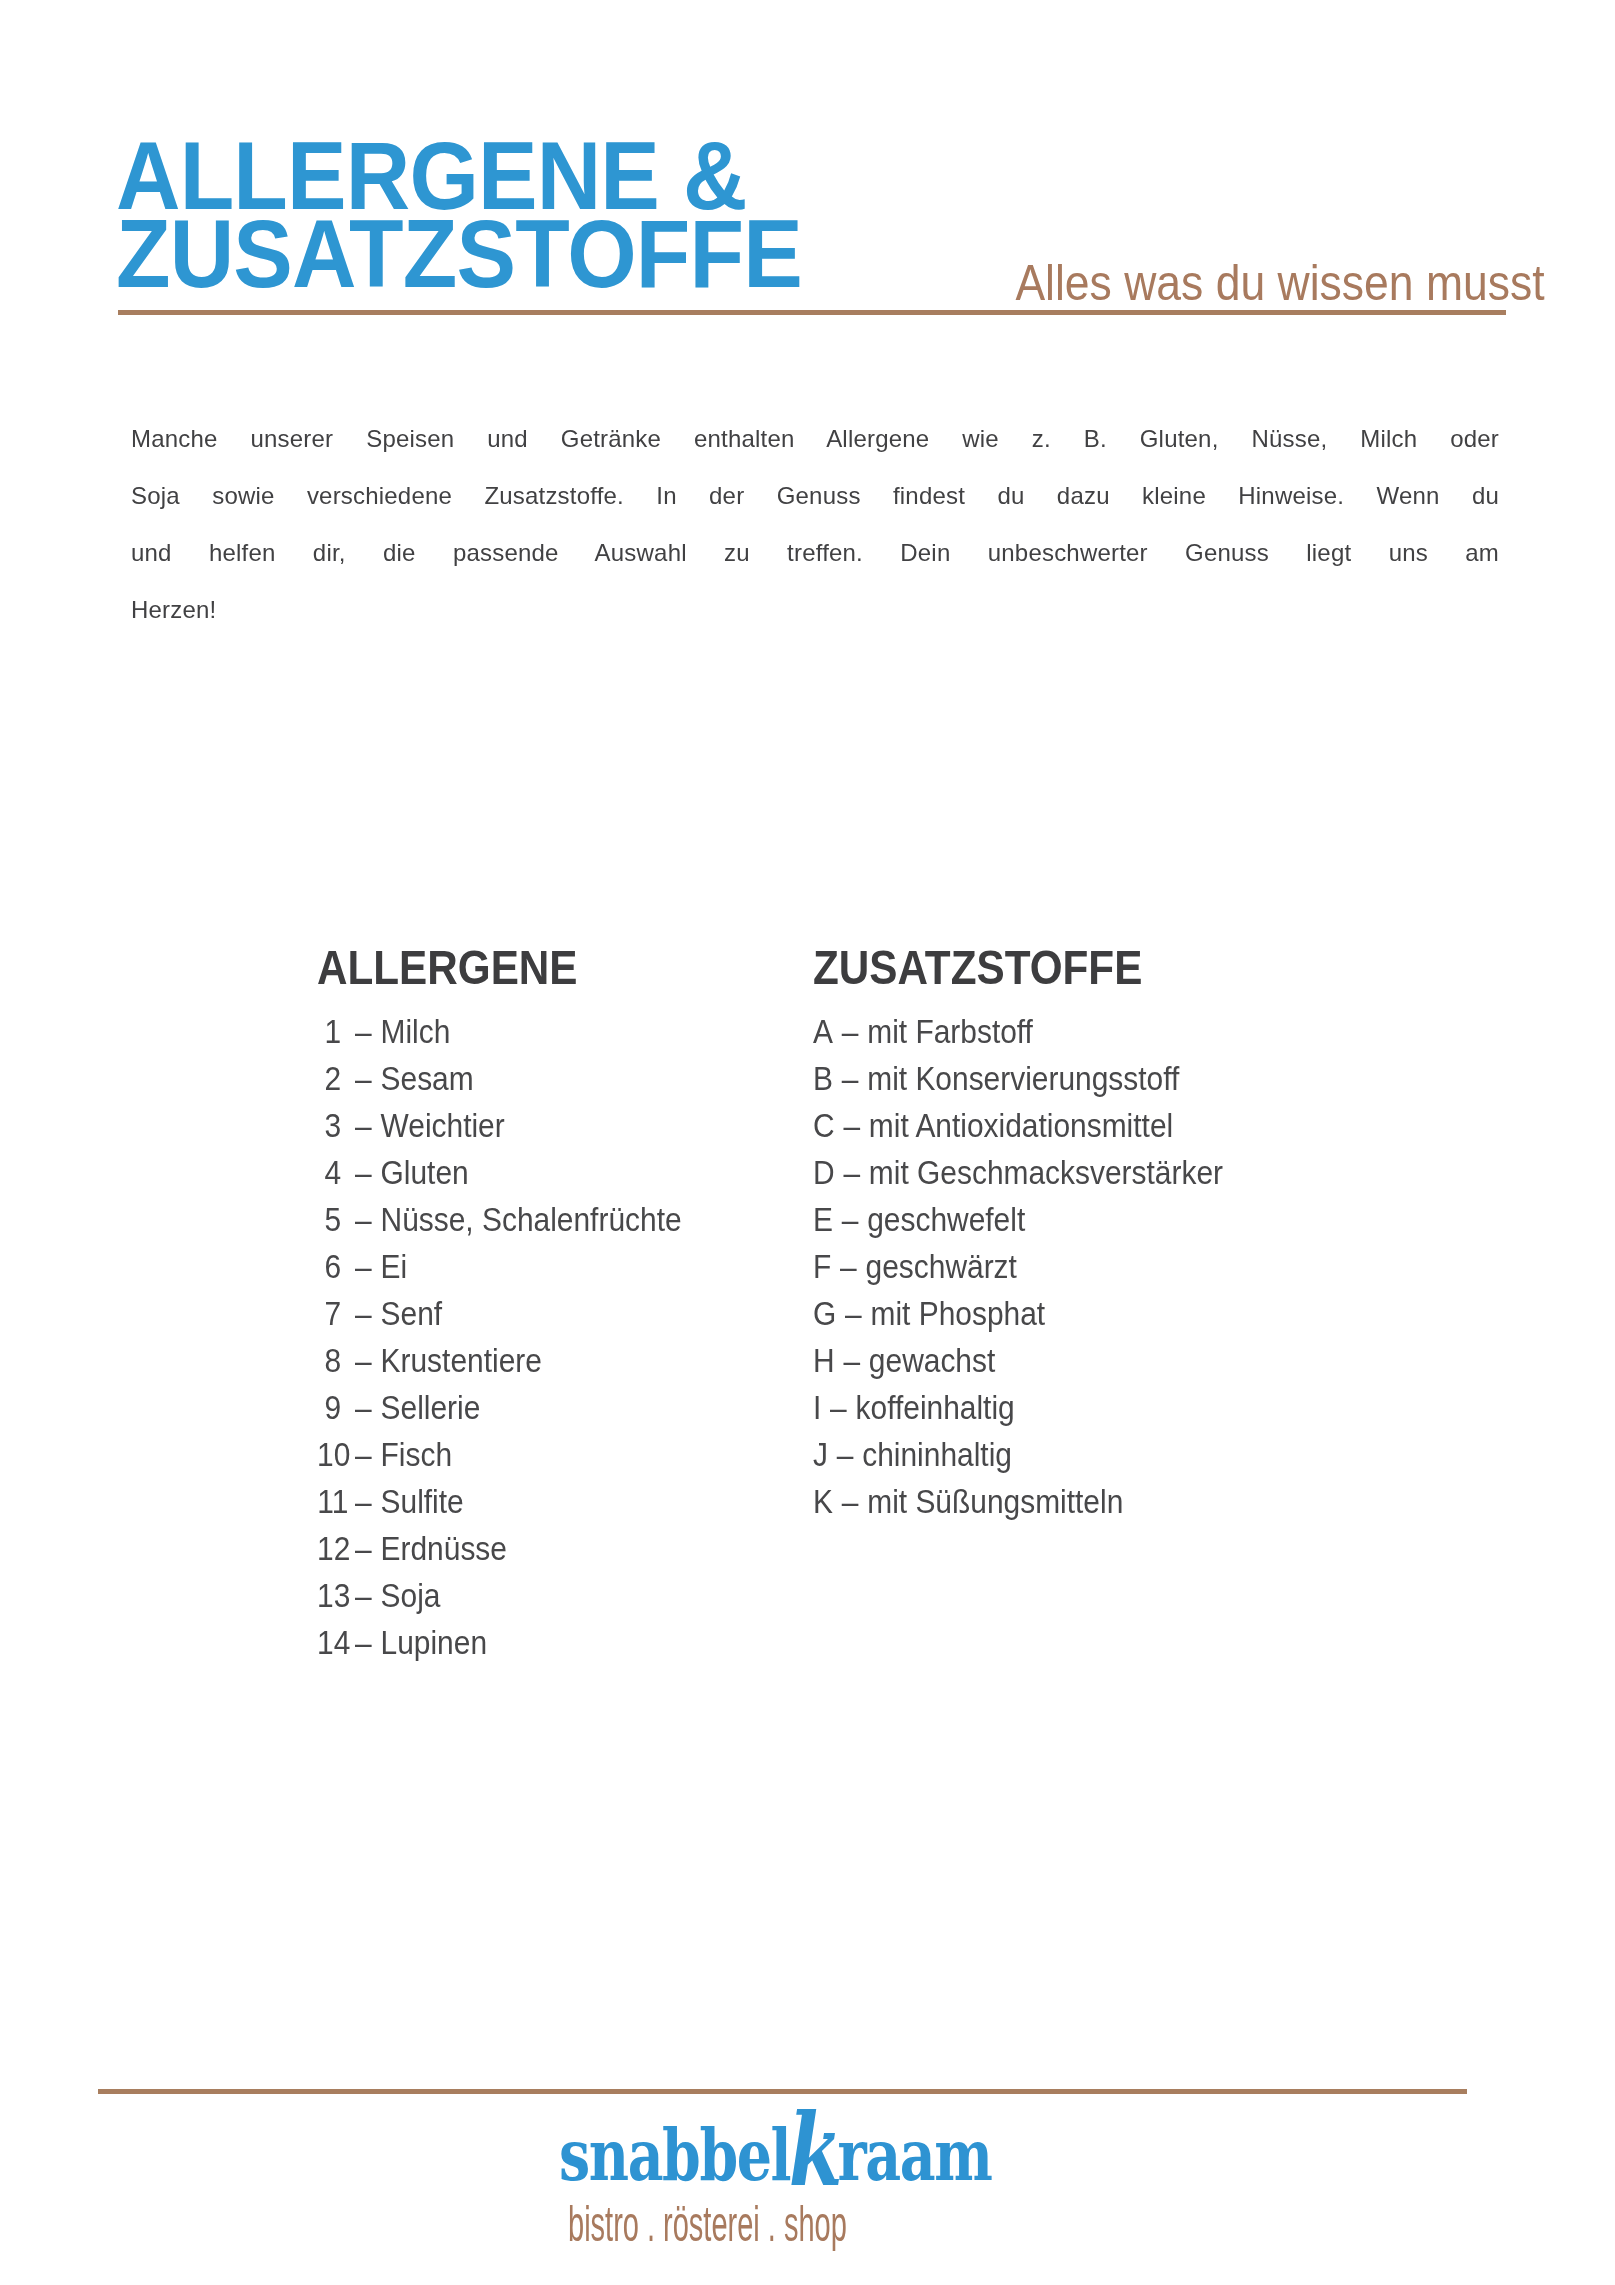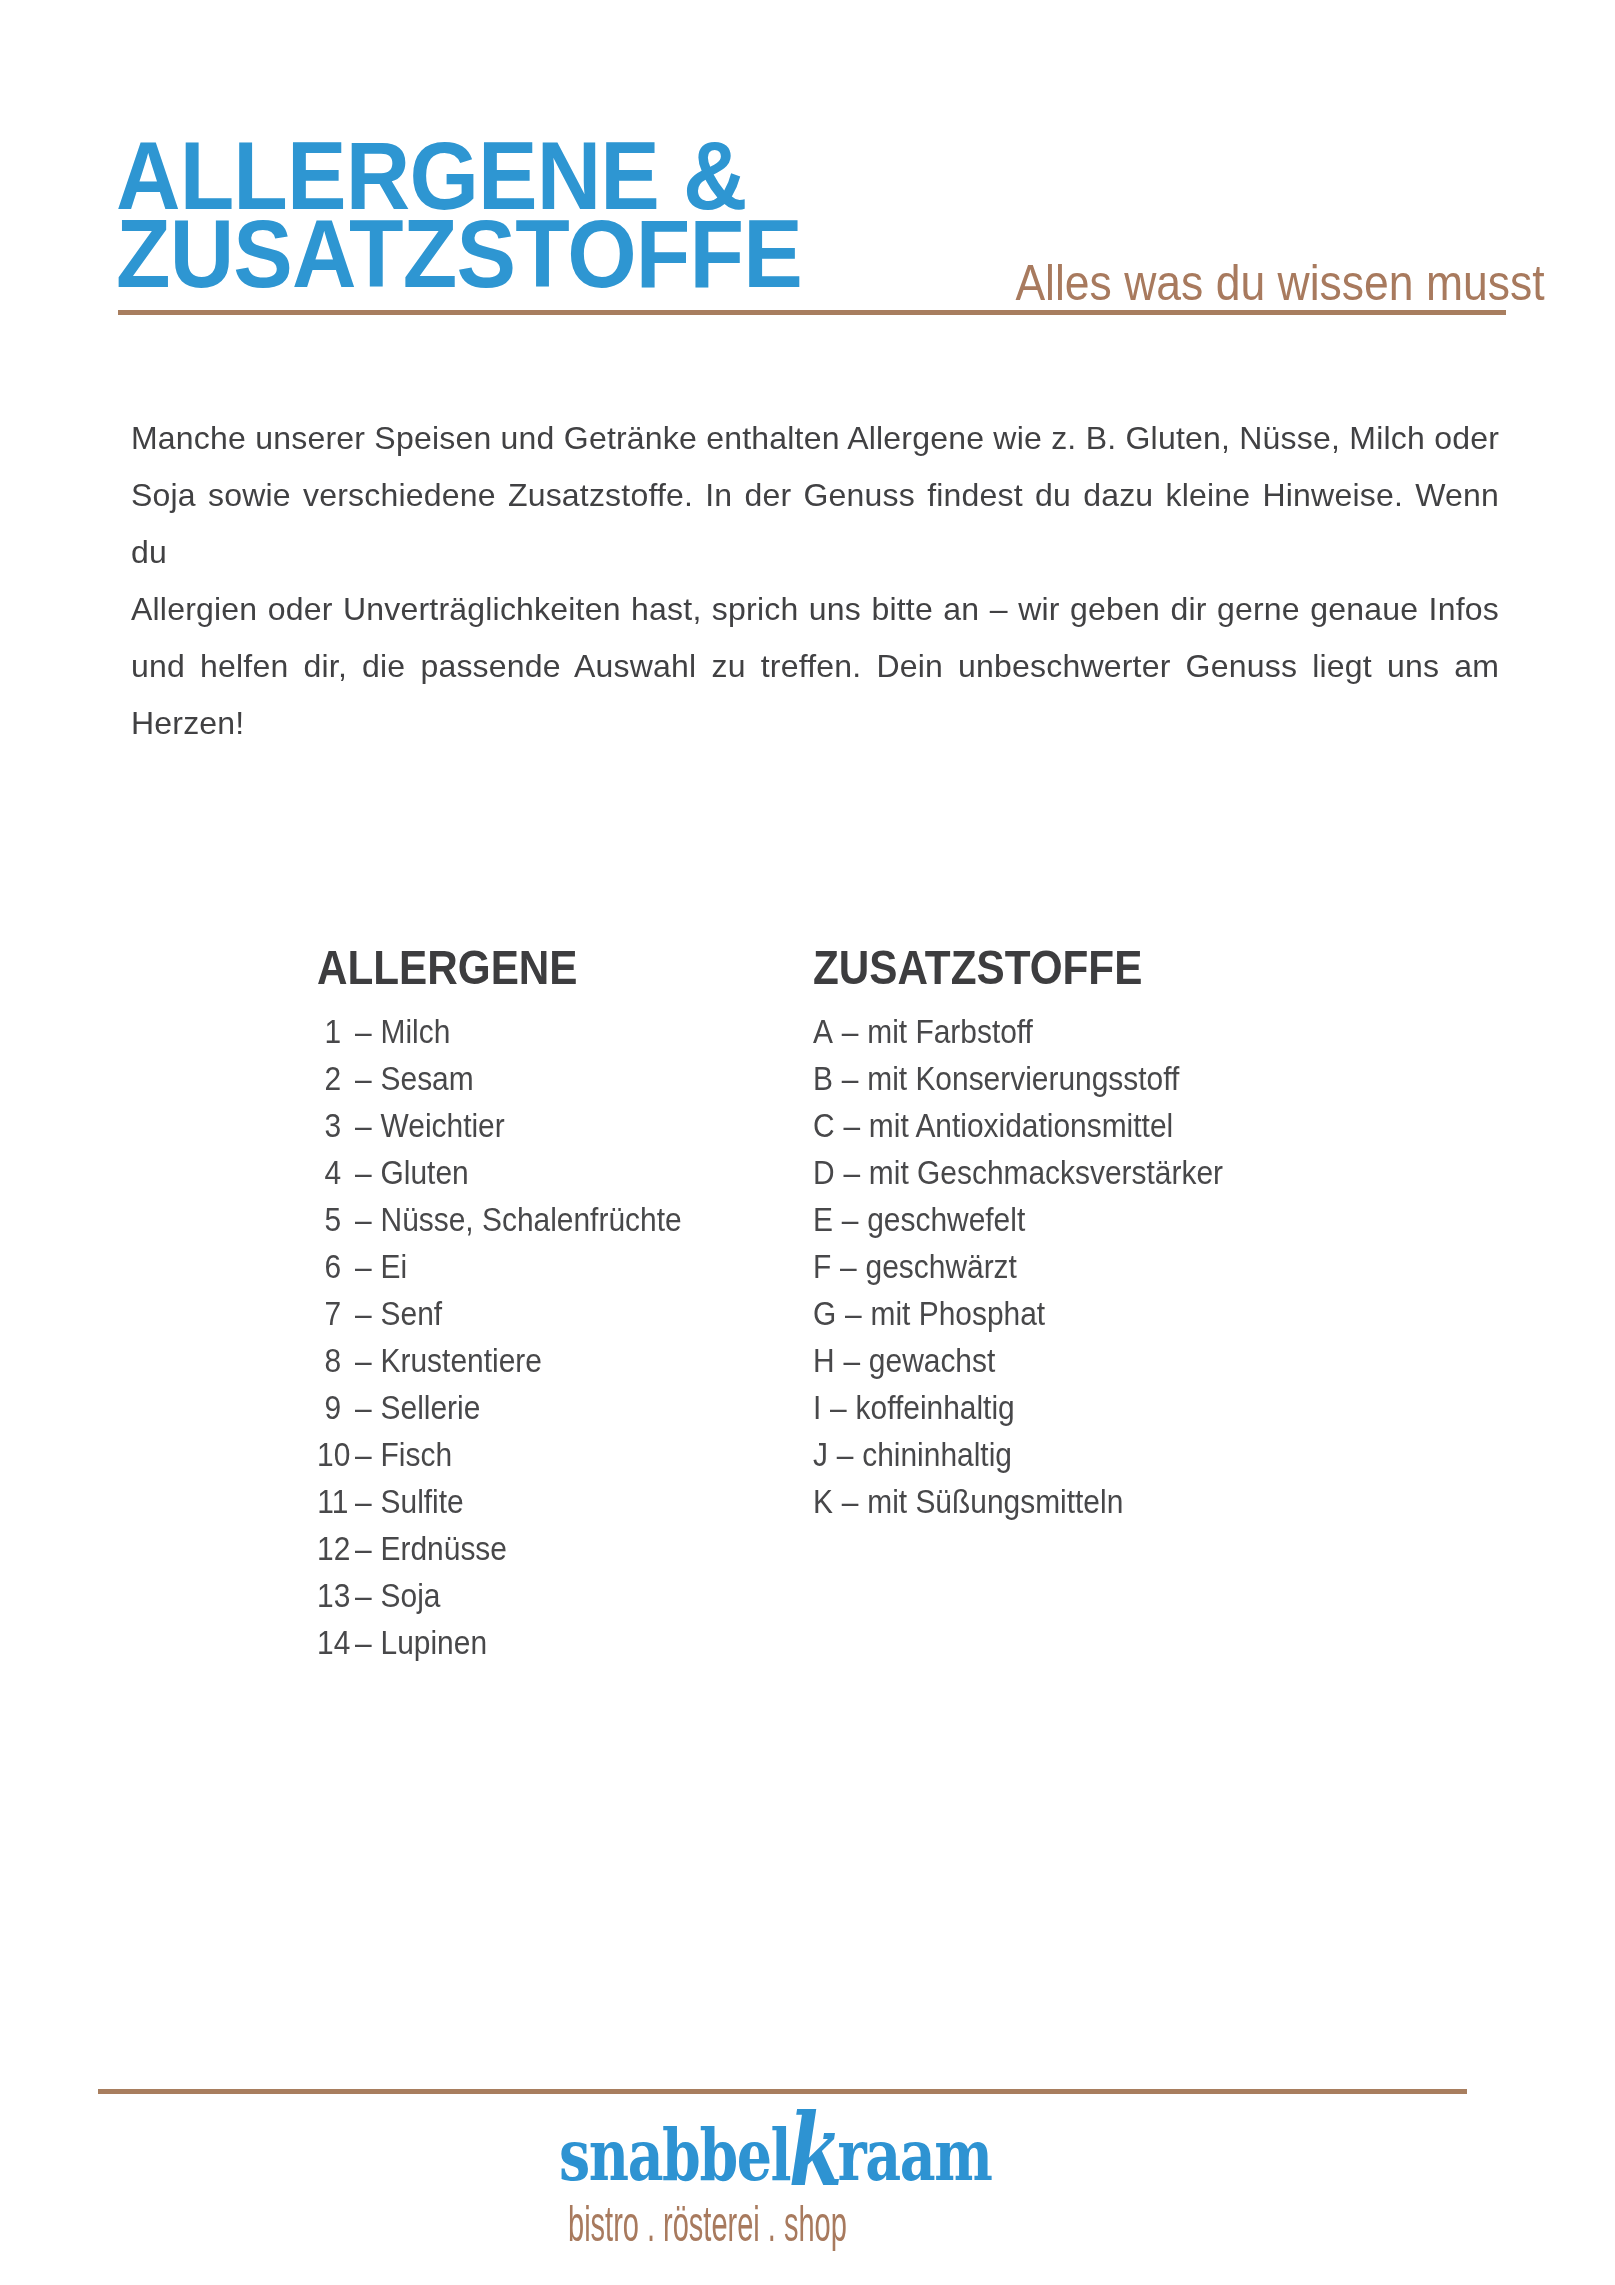--- a/index.html
+++ b/index.html
@@ -22,21 +22,21 @@
     transform:scaleX(0.89); transform-origin:right top;
     white-space:nowrap;
   }
   .rule { position:absolute; background:#a87e5f; height:4.6px; }
   .rule-header { left:118px; top:310px; width:1388px; }
   .rule-footer { left:98px; top:2089px; width:1369px; }
 
   
   .intro {
     position:absolute; left:131px; top:410px; width:1368px;
-    font-size:32px; line-height:57px; color:#414143; letter-spacing:0.2px;
+    font-size:24px; line-height:57px; color:#414143; letter-spacing:0.2px;
   }
   .intro .jline { text-align:justify; text-align-last:justify; }
   .intro .jline.last { text-align:center; text-align-last:left; }
 
   
   .col { position:absolute; top:944px; transform:scaleX(0.88); transform-origin:left top; }
   .col-left  { left:317px; }
   .col-right { left:813px; }
   .col h2 {
     margin:0; font-size:48px; line-height:48px; font-weight:bold;
@@ -77,21 +77,20 @@
   <div class="title">
     <div>ALLERGENE &amp;</div>
     <div>ZUSATZSTOFFE</div>
   </div>
   <div class="subtitle">Alles was du wissen musst</div>
   <div class="rule rule-header"></div>
 
   <div class="intro">
     <div class="jline">Manche unserer Speisen und Getränke enthalten Allergene wie z. B. Gluten, Nüsse, Milch oder</div>
     <div class="jline">Soja sowie verschiedene Zusatzstoffe. In der Genuss findest du dazu kleine Hinweise. Wenn du</div>
-    <div class="jline">Allergien oder Unverträglichkeiten hast, sprich uns bitte an – wir geben dir gerne genaue Infos</div>
     <div class="jline">und helfen dir, die passende Auswahl zu treffen. Dein unbeschwerter Genuss liegt uns am</div>
     <div class="jline last">Herzen!</div>
   </div>
 
   <div class="col col-left">
     <h2>ALLERGENE</h2>
     <ul>
       <li><span class="num">1</span><span class="sep">–</span><span>Milch</span></li>
       <li><span class="num">2</span><span class="sep">–</span><span>Sesam</span></li>
       <li><span class="num">3</span><span class="sep">–</span><span>Weichtier</span></li>

